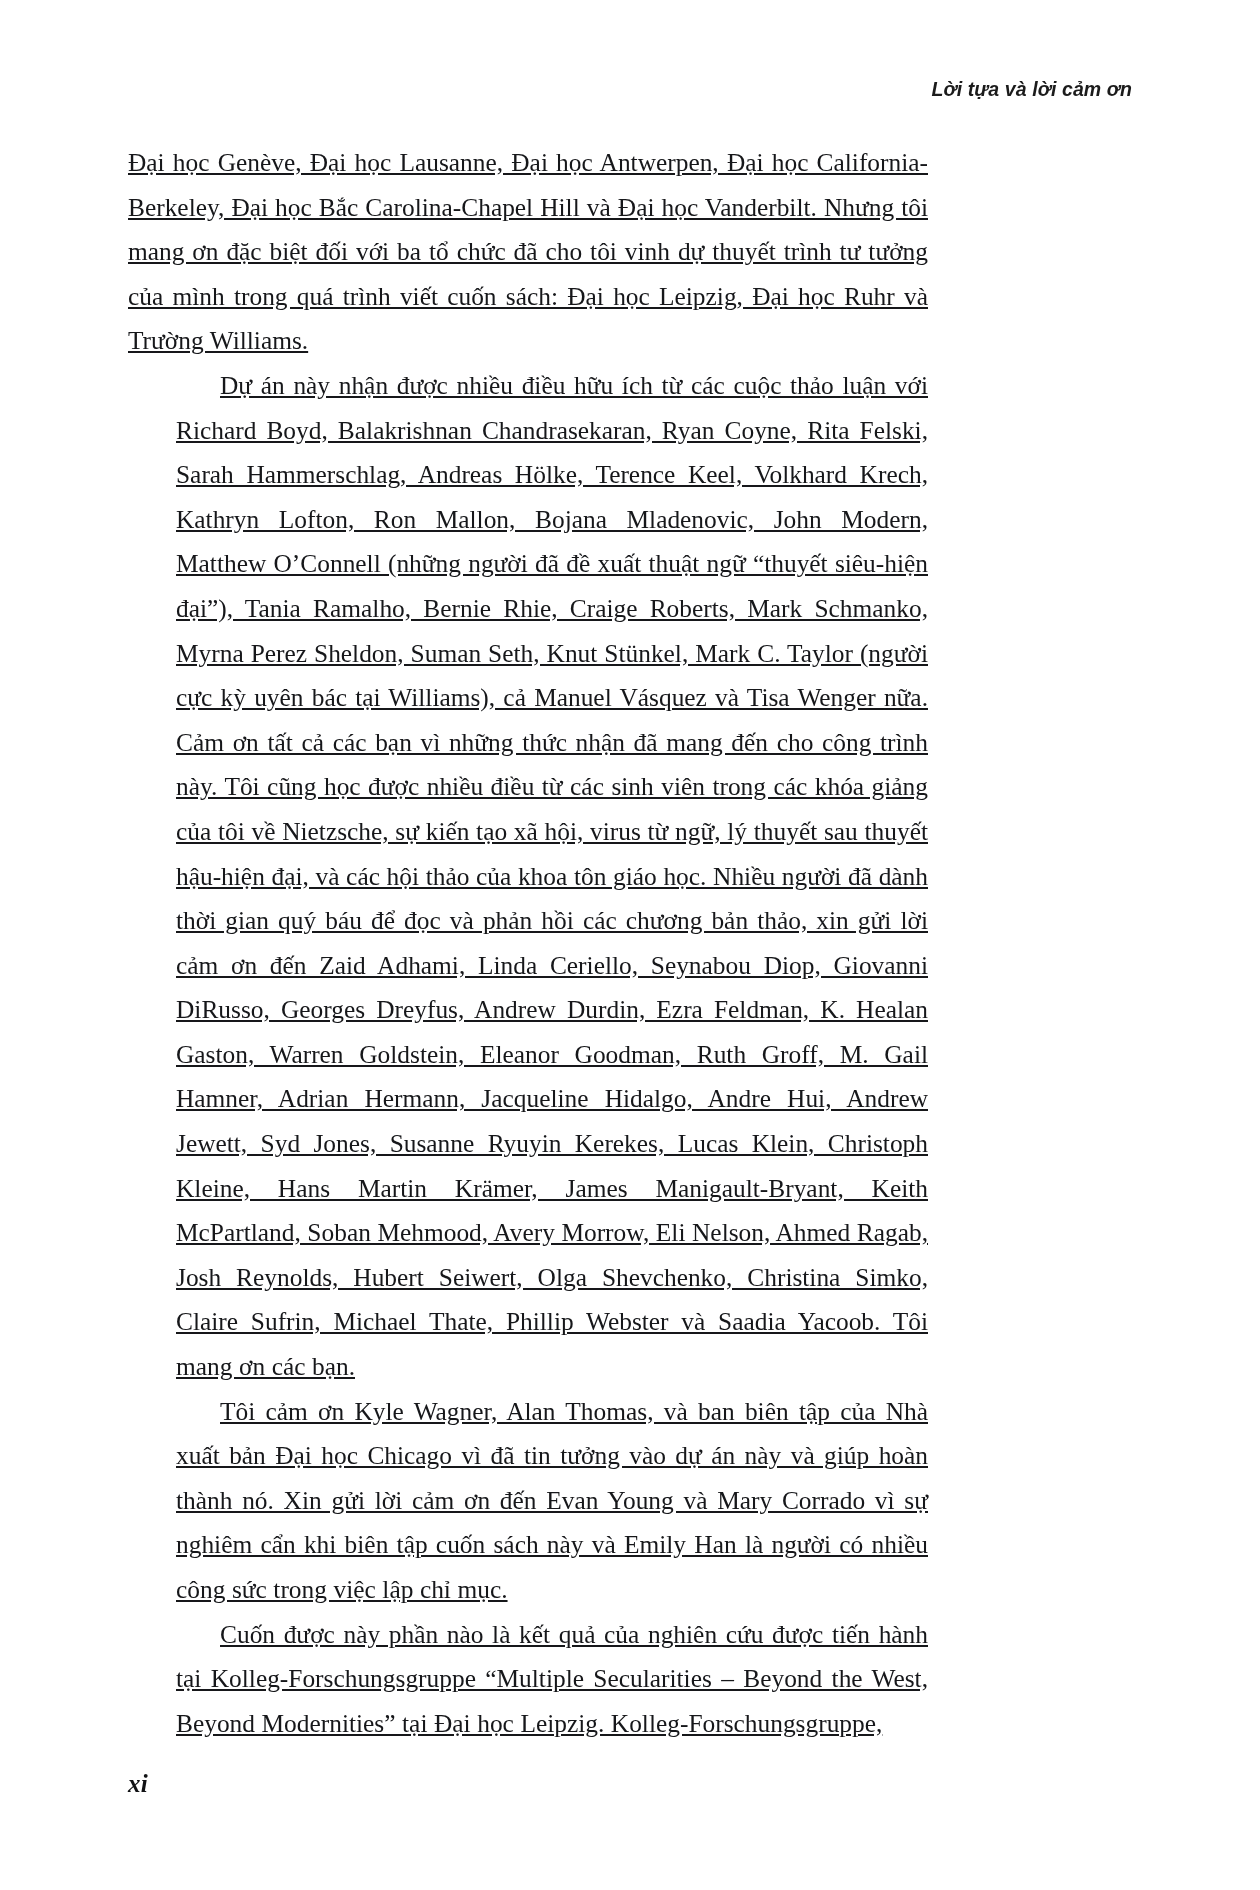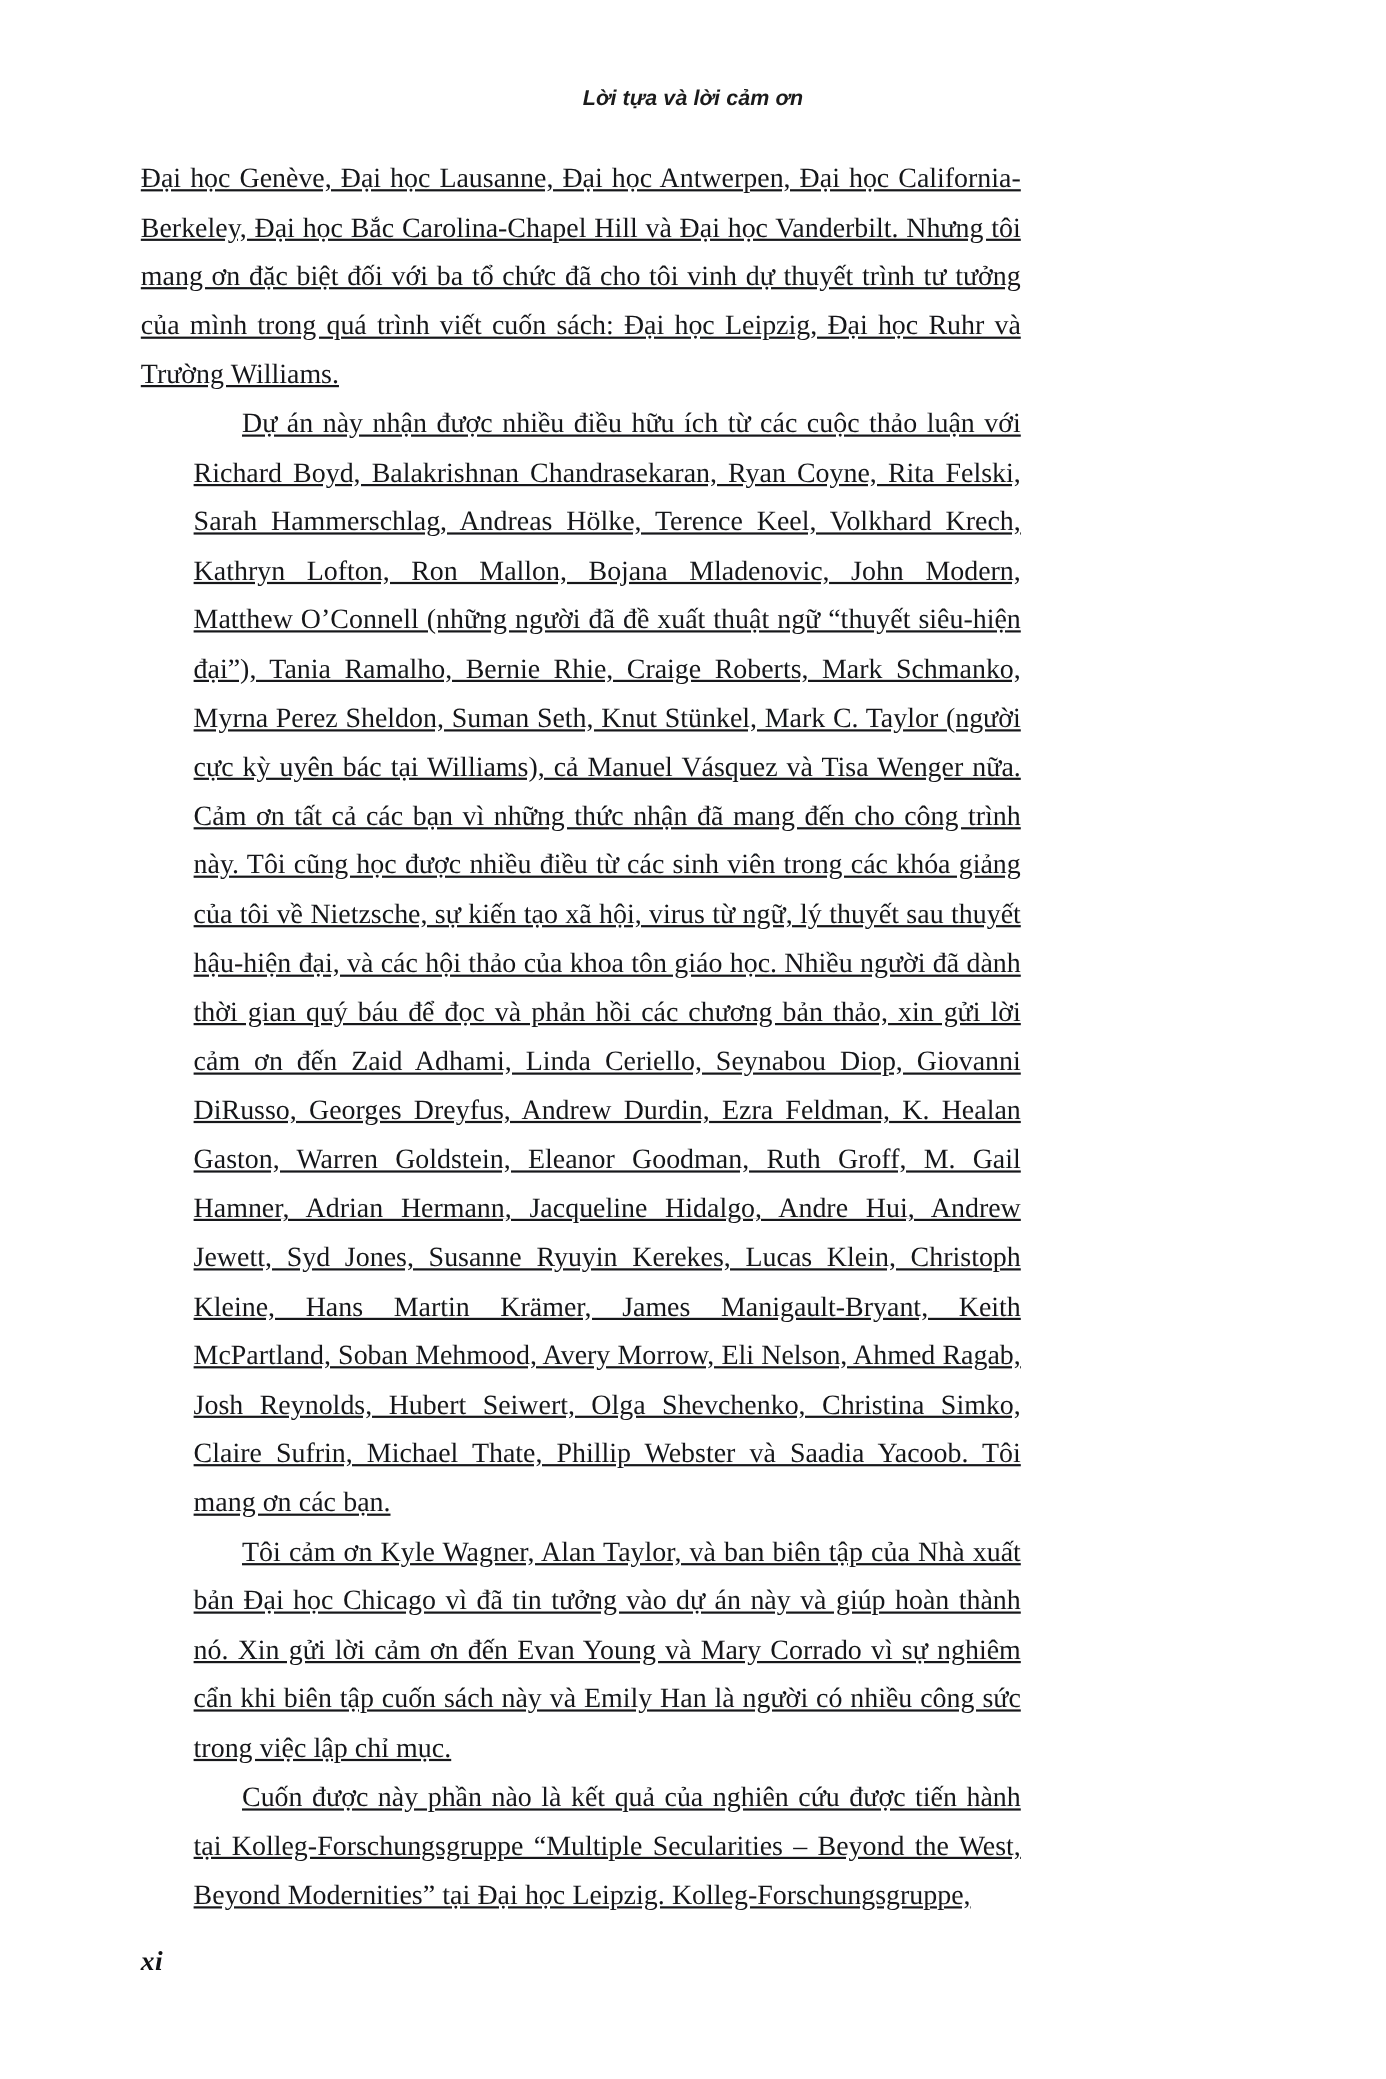--- a/index.html
+++ b/index.html
@@ -16,21 +16,21 @@
     box-sizing: border-box;
     overflow: hidden;
   }
 
   
   .running-header {
     position: absolute;
     top: 78px;
     left: 128px;
     right: 128px;
-    text-align: center;
+    text-align: right;
     font-family: "Liberation Sans", sans-serif;
     font-style: italic;
     font-weight: 600;
     font-size: 19.5px;
     letter-spacing: 0.1px;
     color: #1b1b1b;
   }
 
   
   .text-column {
@@ -82,21 +82,21 @@
 <div class="page">
 
   <div class="running-header">Lời tựa và lời cảm ơn</div>
 
   <div class="text-column">
 
     <p class="para">Đại học Genève, Đại học Lausanne, Đại học Antwerpen, Đại học California-Berkeley, Đại học Bắc Carolina-Chapel Hill và Đại học Vanderbilt. Nhưng tôi mang ơn đặc biệt đối với ba tổ chức đã cho tôi vinh dự thuyết trình tư tưởng của mình trong quá trình viết cuốn sách: Đại học Leipzig, Đại học Ruhr và Trường Williams.</p>
 
     <p class="para indent">Dự án này nhận được nhiều điều hữu ích từ các cuộc thảo luận với Richard Boyd, Balakrishnan Chandrasekaran, Ryan Coyne, Rita Felski, Sarah Hammerschlag, Andreas Hölke, Terence Keel, Volkhard Krech, Kathryn Lofton, Ron Mallon, Bojana Mladenovic, John Modern, Matthew O’Connell (những người đã đề xuất thuật ngữ “thuyết siêu-hiện đại”), Tania Ramalho, Bernie Rhie, Craige Roberts, Mark Schmanko, Myrna Perez Sheldon, Suman Seth, Knut Stünkel, Mark C. Taylor (người cực kỳ uyên bác tại Williams), cả Manuel Vásquez và Tisa Wenger nữa. Cảm ơn tất cả các bạn vì những thức nhận đã mang đến cho công trình này. Tôi cũng học được nhiều điều từ các sinh viên trong các khóa giảng của tôi về Nietzsche, sự kiến tạo xã hội, virus từ ngữ, lý thuyết sau thuyết hậu-hiện đại, và các hội thảo của khoa tôn giáo học. Nhiều người đã dành thời gian quý báu để đọc và phản hồi các chương bản thảo, xin gửi lời cảm ơn đến Zaid Adhami, Linda Ceriello, Seynabou Diop, Giovanni DiRusso, Georges Dreyfus, Andrew Durdin, Ezra Feldman, K. Healan Gaston, Warren Goldstein, Eleanor Goodman, Ruth Groff, M. Gail Hamner, Adrian Hermann, Jacqueline Hidalgo, Andre Hui, Andrew Jewett, Syd Jones, Susanne Ryuyin Kerekes, Lucas Klein, Christoph Kleine, Hans Martin Krämer, James Manigault-Bryant, Keith McPartland, Soban Mehmood, Avery Morrow, Eli Nelson, Ahmed Ragab, Josh Reynolds, Hubert Seiwert, Olga Shevchenko, Christina Simko, Claire Sufrin, Michael Thate, Phillip Webster và Saadia Yacoob. Tôi mang ơn các bạn.</p>
 
-    <p class="para indent">Tôi cảm ơn Kyle Wagner, Alan Taylor, và ban biên tập của Nhà xuất bản Đại học Chicago vì đã tin tưởng vào dự án này và giúp hoàn thành nó. Xin gửi lời cảm ơn đến Evan Young và Mary Corrado vì sự nghiêm cẩn khi biên tập cuốn sách này và Emily Han là người có nhiều công sức trong việc lập chỉ mục.</p>
+    <p class="para indent">Tôi cảm ơn Kyle Wagner, Alan Thomas, và ban biên tập của Nhà xuất bản Đại học Chicago vì đã tin tưởng vào dự án này và giúp hoàn thành nó. Xin gửi lời cảm ơn đến Evan Young và Mary Corrado vì sự nghiêm cẩn khi biên tập cuốn sách này và Emily Han là người có nhiều công sức trong việc lập chỉ mục.</p>
 
     <p class="para indent">Cuốn được này phần nào là kết quả của nghiên cứu được tiến hành tại Kolleg-Forschungsgruppe “Multiple Secularities – Beyond the West, Beyond Modernities” tại Đại học Leipzig. Kolleg-Forschungsgruppe,</p>
 
   </div>
 
   <div class="folio">xi</div>
 
 </div>
 
 </body></html>

